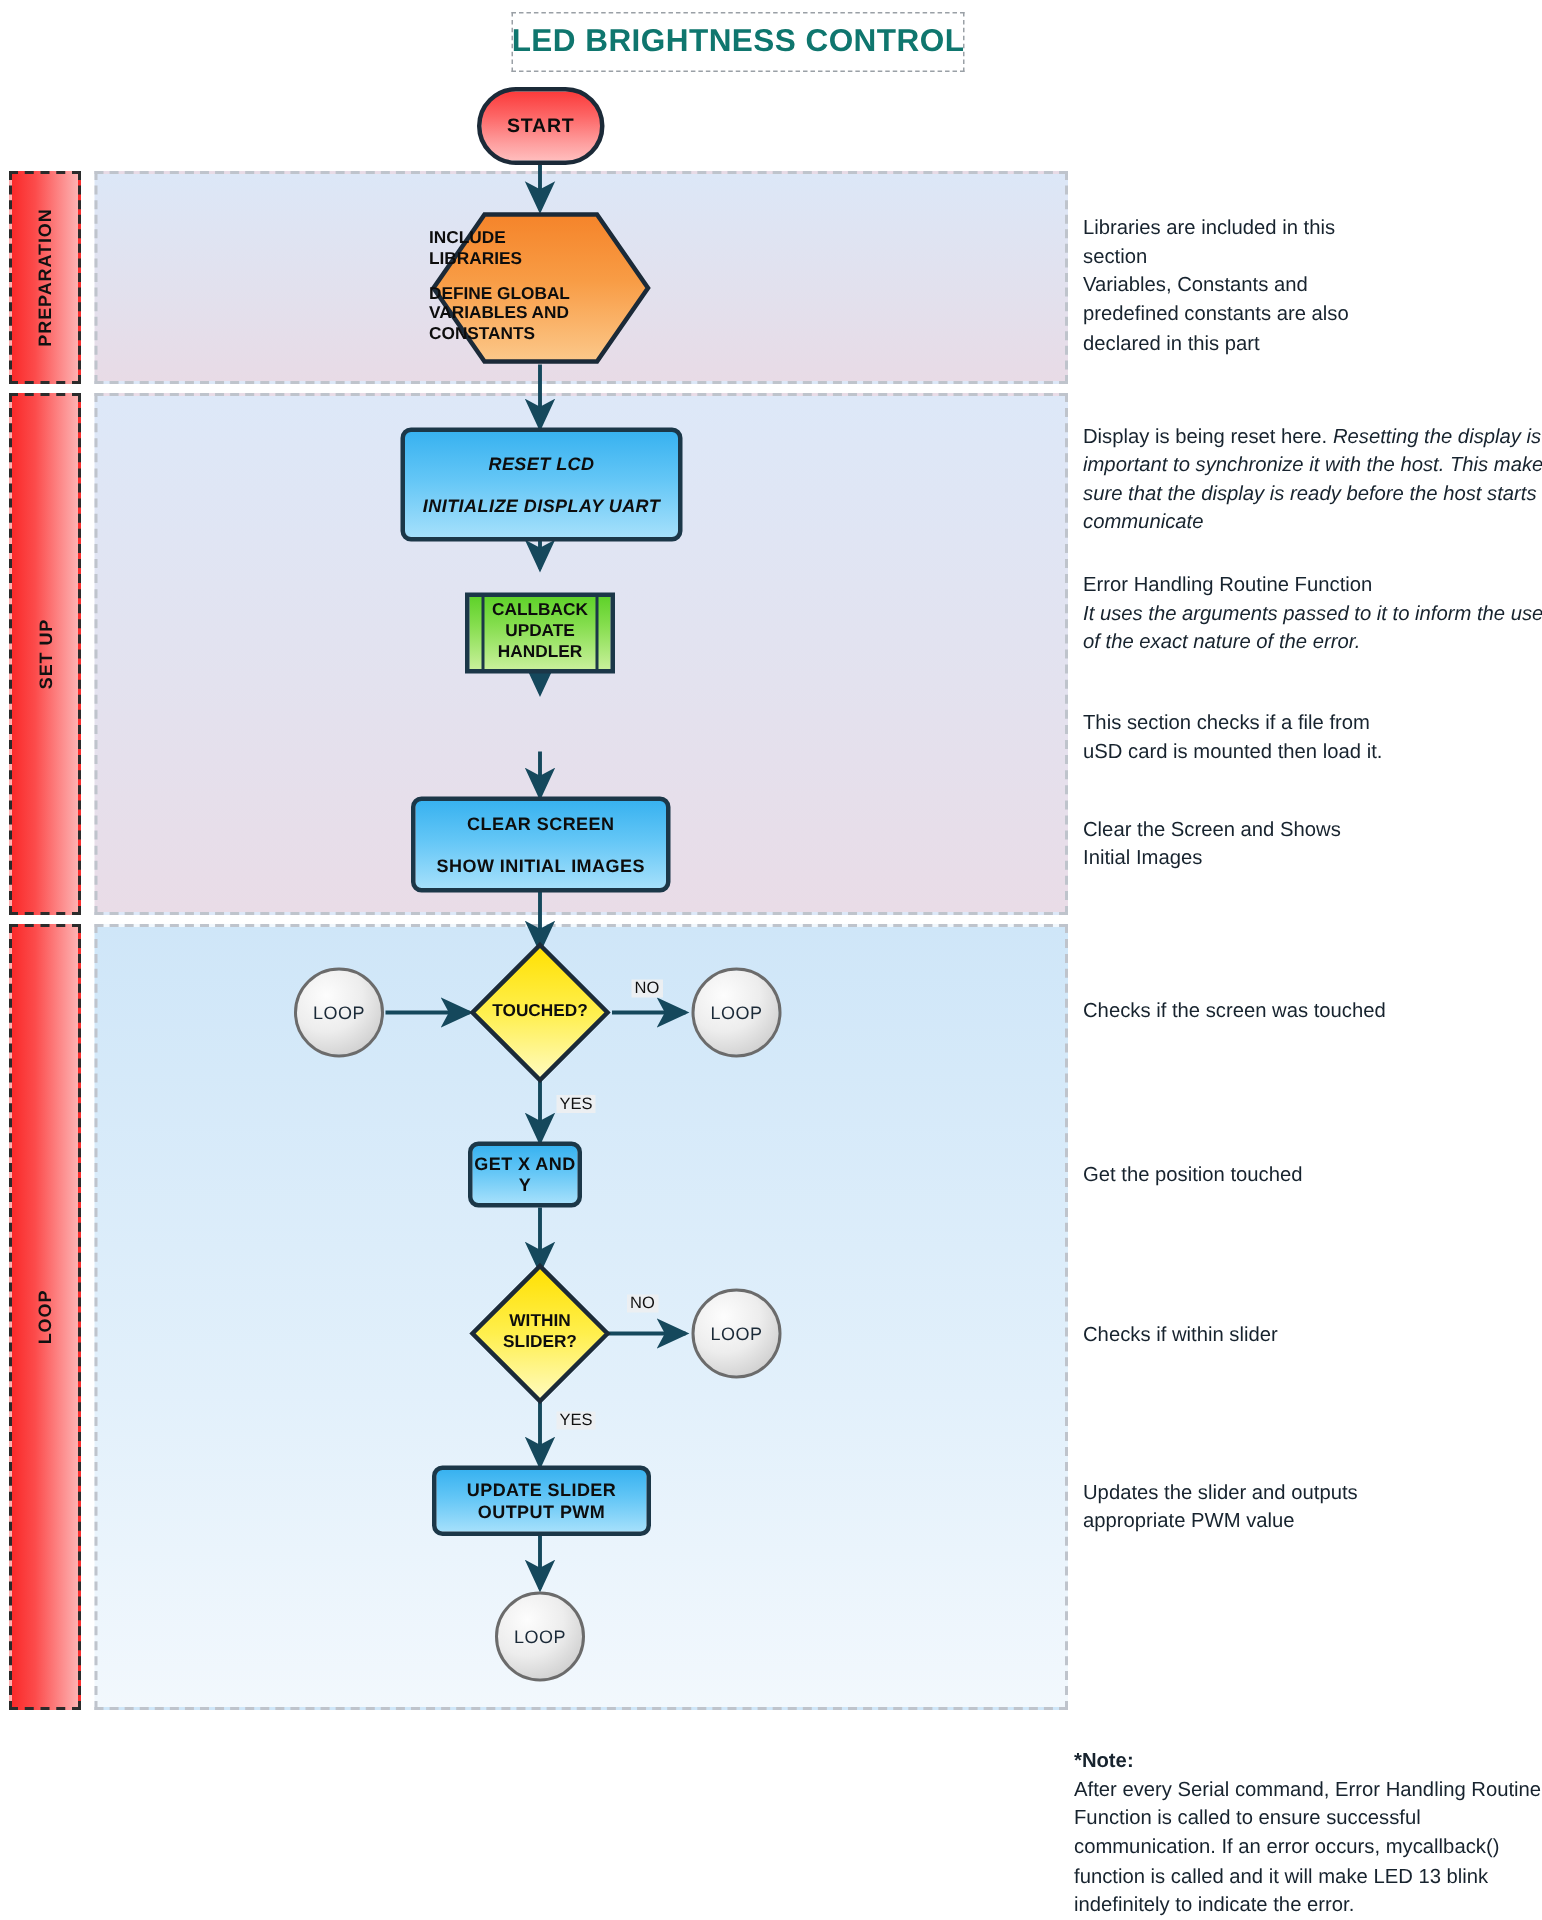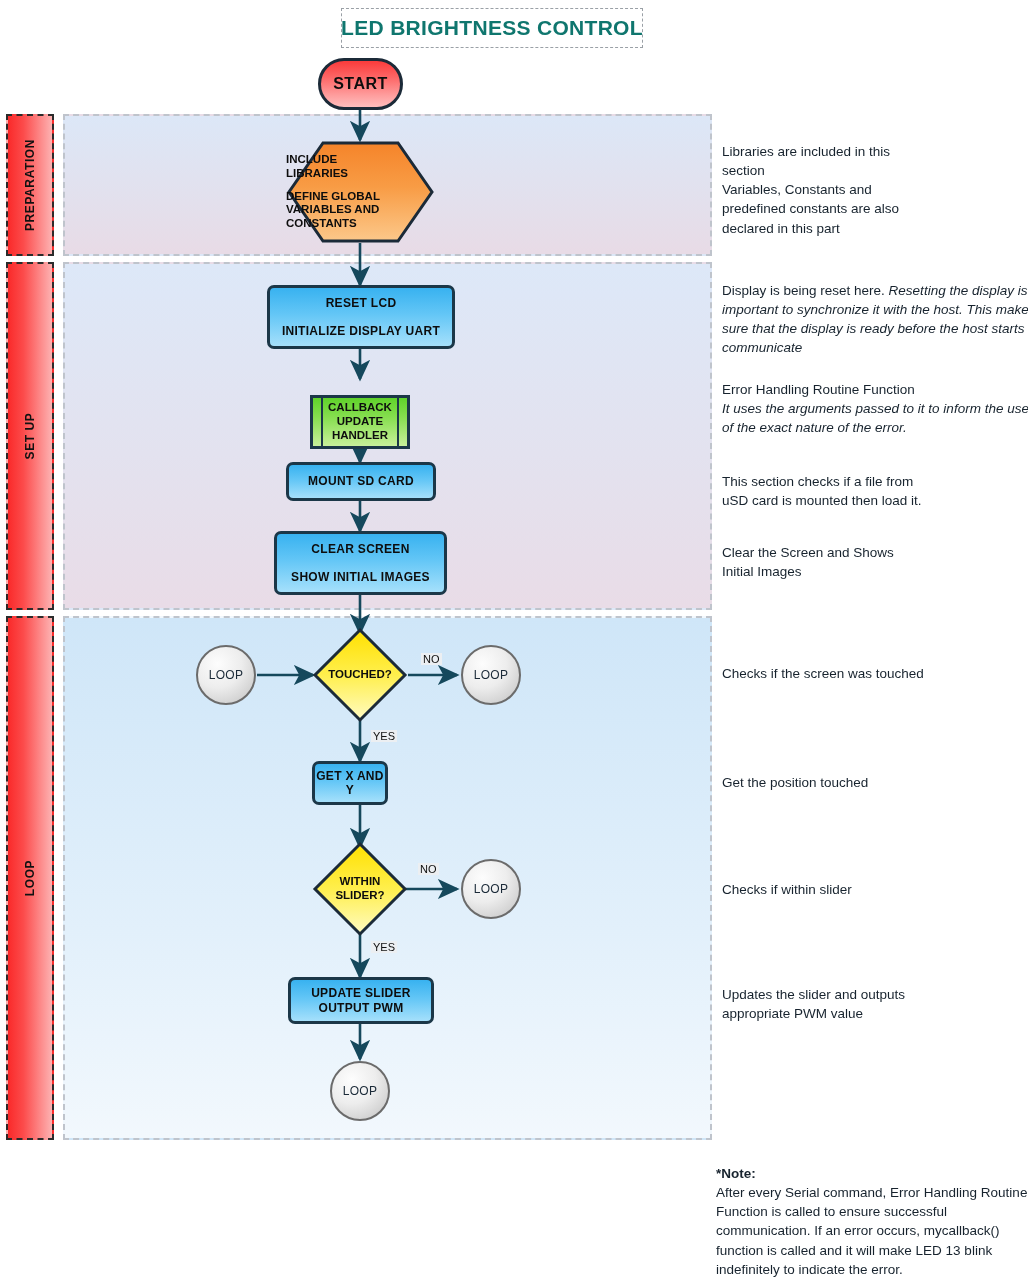--- a/index.html
+++ b/index.html
@@ -93,21 +93,21 @@
     font-weight: bold;
     line-height: 1.18;
   }
   .node .ln { display: block; }
 
   
   .terminator {
     border: 3px solid #1b2a38;
     border-radius: 26px;
     background: linear-gradient(to bottom, #fb3b3b 0%, #fd6565 35%, #fe9e9e 75%, #ffbdbd 100%);
-    font-size: 16px;
+    font-size: 13px;
     letter-spacing: 0.5px;
   }
 
   
   .hex-wrap { display: block; }
   .hex-svg { display: block; }
   .hex-label {
     position: absolute;
     left: 0; top: 0;
     width: 100%; height: 100%;
@@ -288,37 +288,34 @@
     <div class="hex-label">
       <span class="ln">INCLUDE</span>
       <span class="ln">LIBRARIES</span>
       <span class="hex-gap"></span>
       <span class="ln">DEFINE GLOBAL</span>
       <span class="ln">VARIABLES AND</span>
       <span class="ln">CONSTANTS</span>
     </div>
   </div>
 
-  <div class="abs node process" style="left:267px; top:285px; width:188px; height:64px;">
+  <div class="abs node process" style="left:267px; top:285px; width:188px; height:76px;font-style:italic;">
     <span class="ln">RESET LCD</span>
     <span class="gap"></span>
     <span class="ln">INITIALIZE DISPLAY UART</span>
   </div>
 
   <div class="abs node predef" style="left:310px; top:379px; width:100px; height:54px;margin-top:16px;">
     <span class="bar-l"></span>
     <span class="bar-r"></span>
     <span class="ln">CALLBACK</span>
     <span class="ln">UPDATE</span>
     <span class="ln">HANDLER</span>
   </div>
 
-  <div class="abs node process" style="left:286px; top:462px; width:150px; height:39px;">
-    <span class="ln">MOUNT SD CARD</span>
-  </div>
 
   <div class="abs node process" style="left:274px; top:531px; width:173px; height:64px;">
     <span class="ln">CLEAR SCREEN</span>
     <span class="gap"></span>
     <span class="ln">SHOW INITIAL IMAGES</span>
   </div>
 
   <div class="abs node connector" style="left:196px; top:645px; width:60px; height:60px;">
     <span class="ln">LOOP</span>
   </div>

